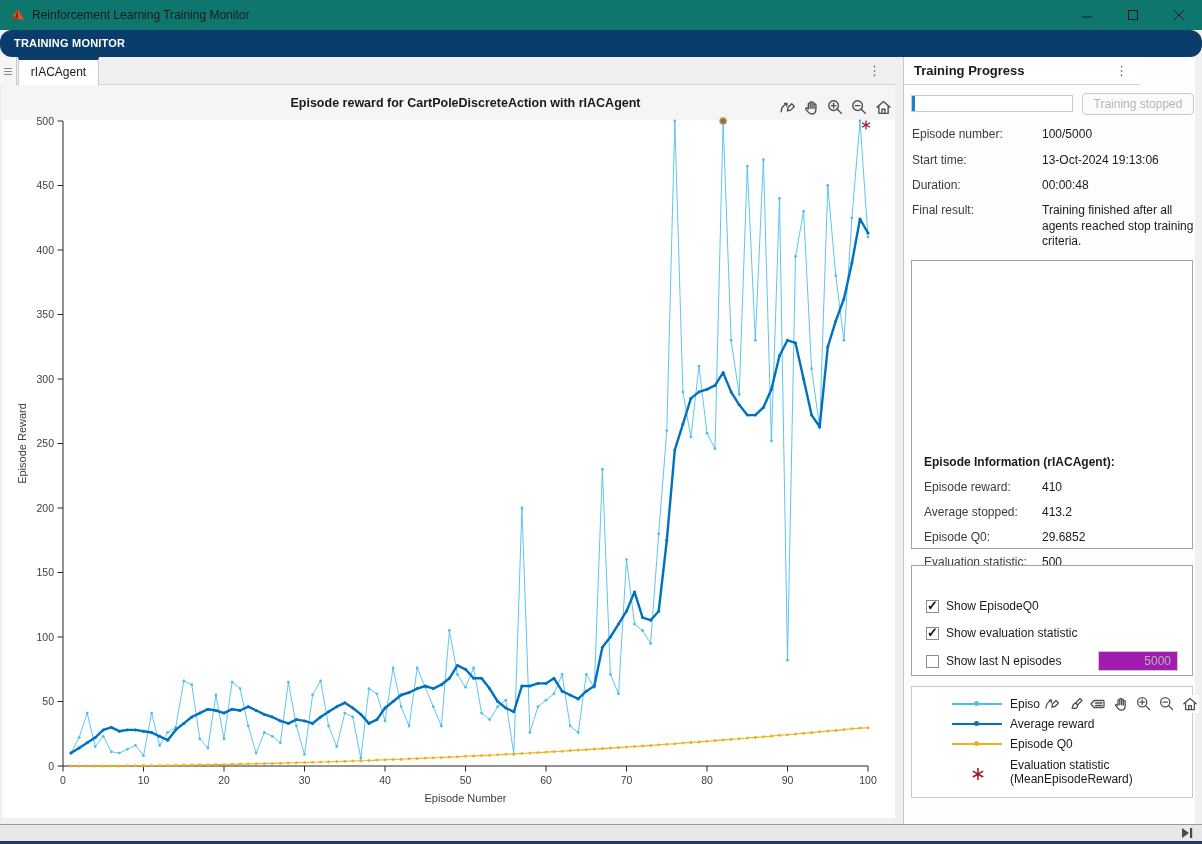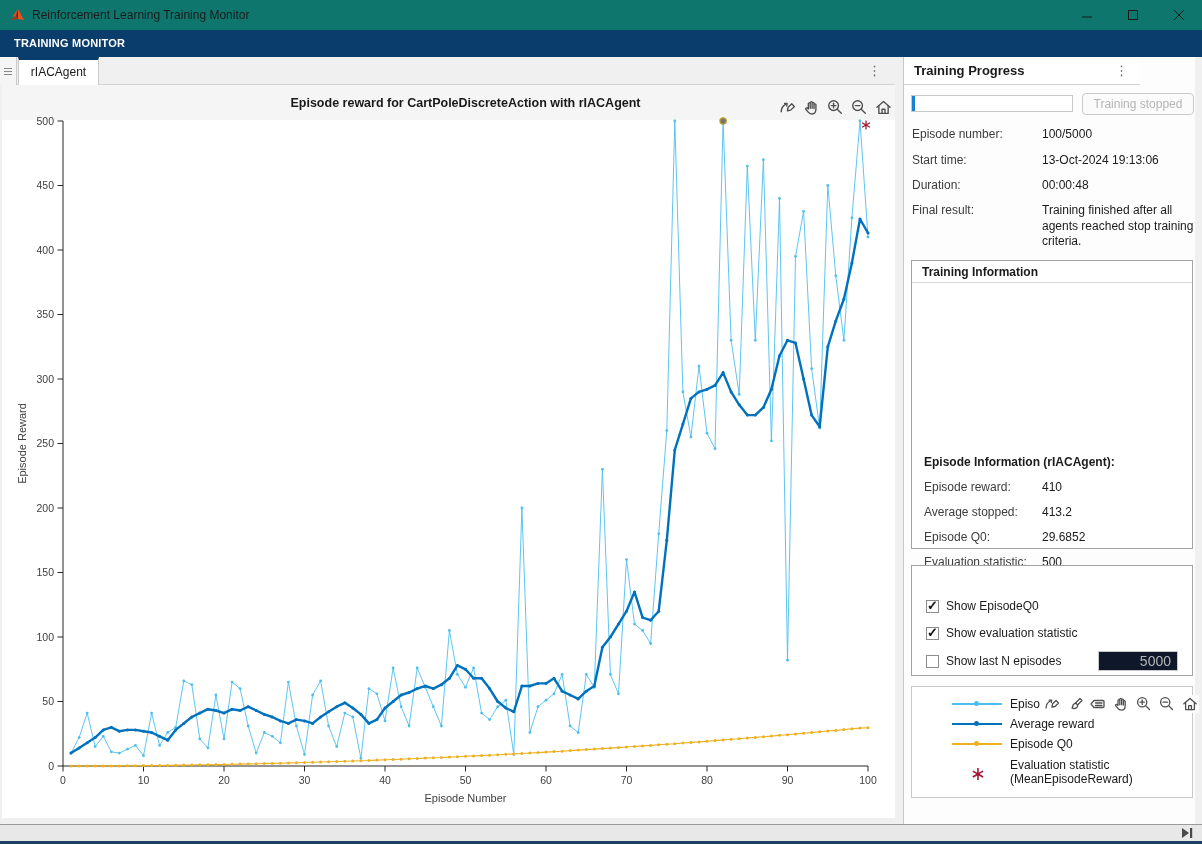--- a/index.html
+++ b/index.html
@@ -6,21 +6,21 @@
   html,body { width:1202px; height:844px; overflow:hidden; background:#fff;
     font-family:"Liberation Sans", sans-serif; color:#1a1a1a; }
   #app { position:relative; width:1202px; height:844px; background:#f0f0f0; }
 
   
   .titlebar { position:absolute; left:0; top:0; width:1202px; height:30px; background:#0f766e; }
   .titlebar .appicon { position:absolute; left:9px; top:7px; }
   .titlebar .title { position:absolute; left:32px; top:8px; font-size:12px; color:#1a1a1a; }
   .wbtn { position:absolute; top:0; width:46px; height:30px; display:flex; align-items:center; justify-content:center; }
   .wbtn svg { stroke:#1a1a1a; stroke-width:1; fill:none; }
-  .toolstrip { position:absolute; left:0; top:30px; width:1202px; height:27px; background:#0a3d6c; }
+  .toolstrip { position:absolute; left:0; top:30px; width:1202px; height:27px; background:#0a3d6c;border-radius:12px; }
   .toolstrip .ribbon-tab { position:absolute; left:8px; top:0; height:27px; line-height:27px;
     color:#ffffff; font-size:11px; font-weight:bold; letter-spacing:.2px; padding:0 6px; }
 
   
   .tabstrip { position:absolute; left:0; top:57px; width:895px; height:28px; background:#f0f0f0; border-bottom:1px solid #d4d4d4; }
   .grip { position:absolute; left:0; top:0; width:17px; height:28px; background:#f5f5f5; border-right:1px solid #c9c9c9; display:flex; align-items:center; justify-content:center; }
   .grip .bars { width:8px; }
   .grip .bars div { height:1px; background:#8a8a8a; margin:2px 0; }
   .doc-tab { position:absolute; left:18px; top:0; width:81px; height:28px; background:#ffffff;
     border-top:3px solid #0a3d6c; border-right:1px solid #c9c9c9; border-left:1px solid #c9c9c9;
@@ -60,22 +60,22 @@
   table.agents td { height:22px; }
   table.agents tr.sel td { background:#1f8fdd; color:#fff; border-top:1px solid #9c9c9c; }
   table.agents tr.empty td { height:42px; border-top:none; }
 
   .ep-title { position:absolute; left:12px; font-size:12px; font-weight:bold; }
   .btn { position:absolute; background:#fff; border:1px solid #8c8c8c; border-radius:4px; font-size:12px; color:#1a1a1a; text-align:center; }
 
   .cbrow { position:absolute; left:14px; font-size:12px; display:flex; align-items:center; }
   .cb { width:13px; height:13px; border:1px solid #8c8c8c; background:#fff; margin-right:7px; position:relative; }
   .cb.on::after { content:"\2713"; position:absolute; left:0px; top:-3px; font-size:13px; font-weight:bold; color:#111; }
-  .ninput { position:absolute; left:172px; top:-3px; width:80px; height:20px; border:1px solid #c9c9c9; background:#0f172a;
-    font-size:14px; color:#b5b5b5; text-align:right; padding-right:6px; font-family:"Liberation Sans",sans-serif; }
+  .ninput { position:absolute; left:172px; top:-3px; width:80px; height:20px; border:1px solid #c9c9c9; background:#a21caf;
+    font-size:12px; color:#b5b5b5; text-align:right; padding-right:6px; font-family:"Liberation Sans",sans-serif; }
 
   .legendbox { position:absolute; left:7px; top:629px; width:282px; height:112px; background:#fff; border:1px solid #c9c9c9; }
   .lrow { position:absolute; left:40px; display:flex; align-items:center; font-size:12px; color:#1a1a1a; }
   .lsample { width:50px; height:14px; position:relative; margin-right:8px; }
   .lsample .ln { position:absolute; left:0; right:0; top:6px; height:2px; }
   .lsample .dt { position:absolute; left:22px; top:4px; width:5px; height:5px; border-radius:50%; }
   .legend-tools { top:8px; left:128px; background:#fff; padding-left:3px; }
   .ast { color:#A2142F; font-size:19px; }
 
   .statusbar { position:absolute; left:0; top:824px; width:1202px; height:17px; background:#e8e8e8; border-top:1px solid #9a9a9a; }
@@ -540,21 +540,20 @@
     <div class="kv" style="left:8px; top:121px; width:282px;">
       <span class="k">Duration:</span>
       <span class="v">00:00:48</span>
     </div>
     <div class="kv" style="left:8px; top:146px; width:282px;">
       <span class="k">Final result:</span>
       <span class="v">Training finished after all agents reached stop training criteria.</span>
     </div>
 
     <div class="groupbox" style="top:203px; width:282px; height:289px;">
-      <div class="gtitle">Training Information</div>
       <div class="ep-title" style="top:194px">Episode Information (rIACAgent):</div>
       <div class="kv" style="left:12px; top:219px; width:260px;">
         <span class="k">Episode reward:</span>
         <span class="v" style="left:118px">410</span>
       </div>
       <div class="kv" style="left:12px; top:244px; width:260px;">
         <span class="k">Average stopped:</span>
         <span class="v" style="left:118px">413.2</span>
       </div>
       <div class="kv" style="left:12px; top:269px; width:260px;">

